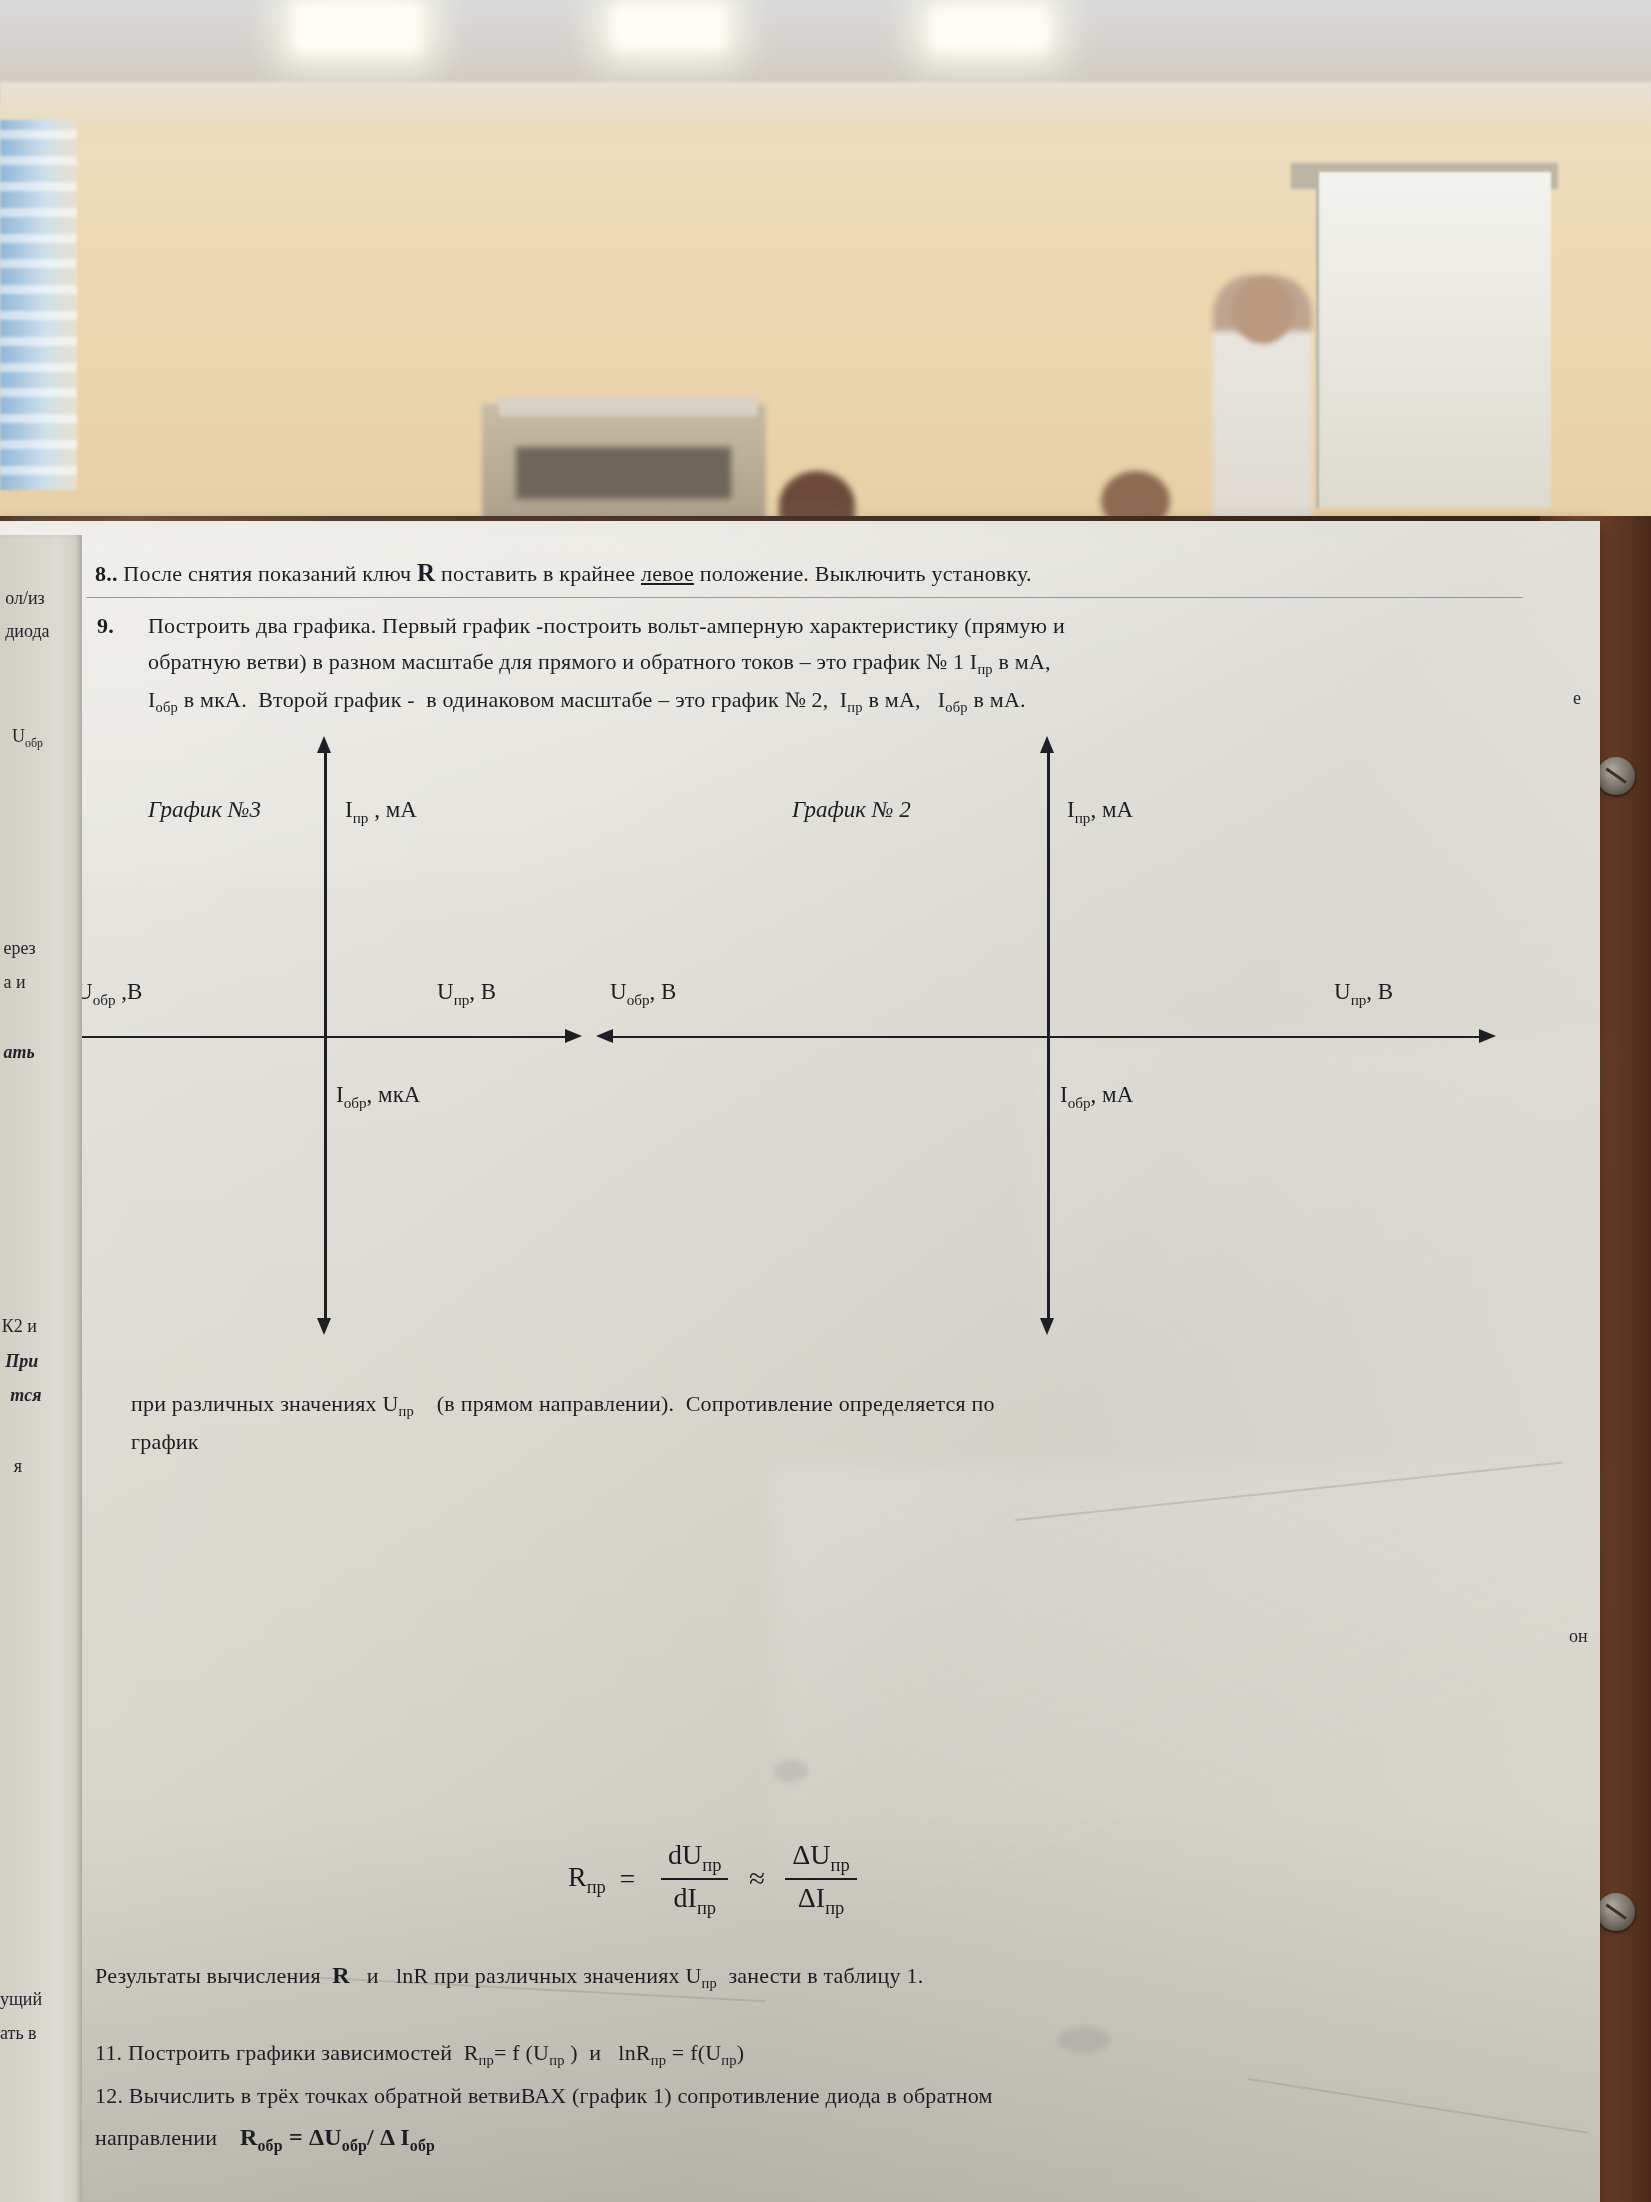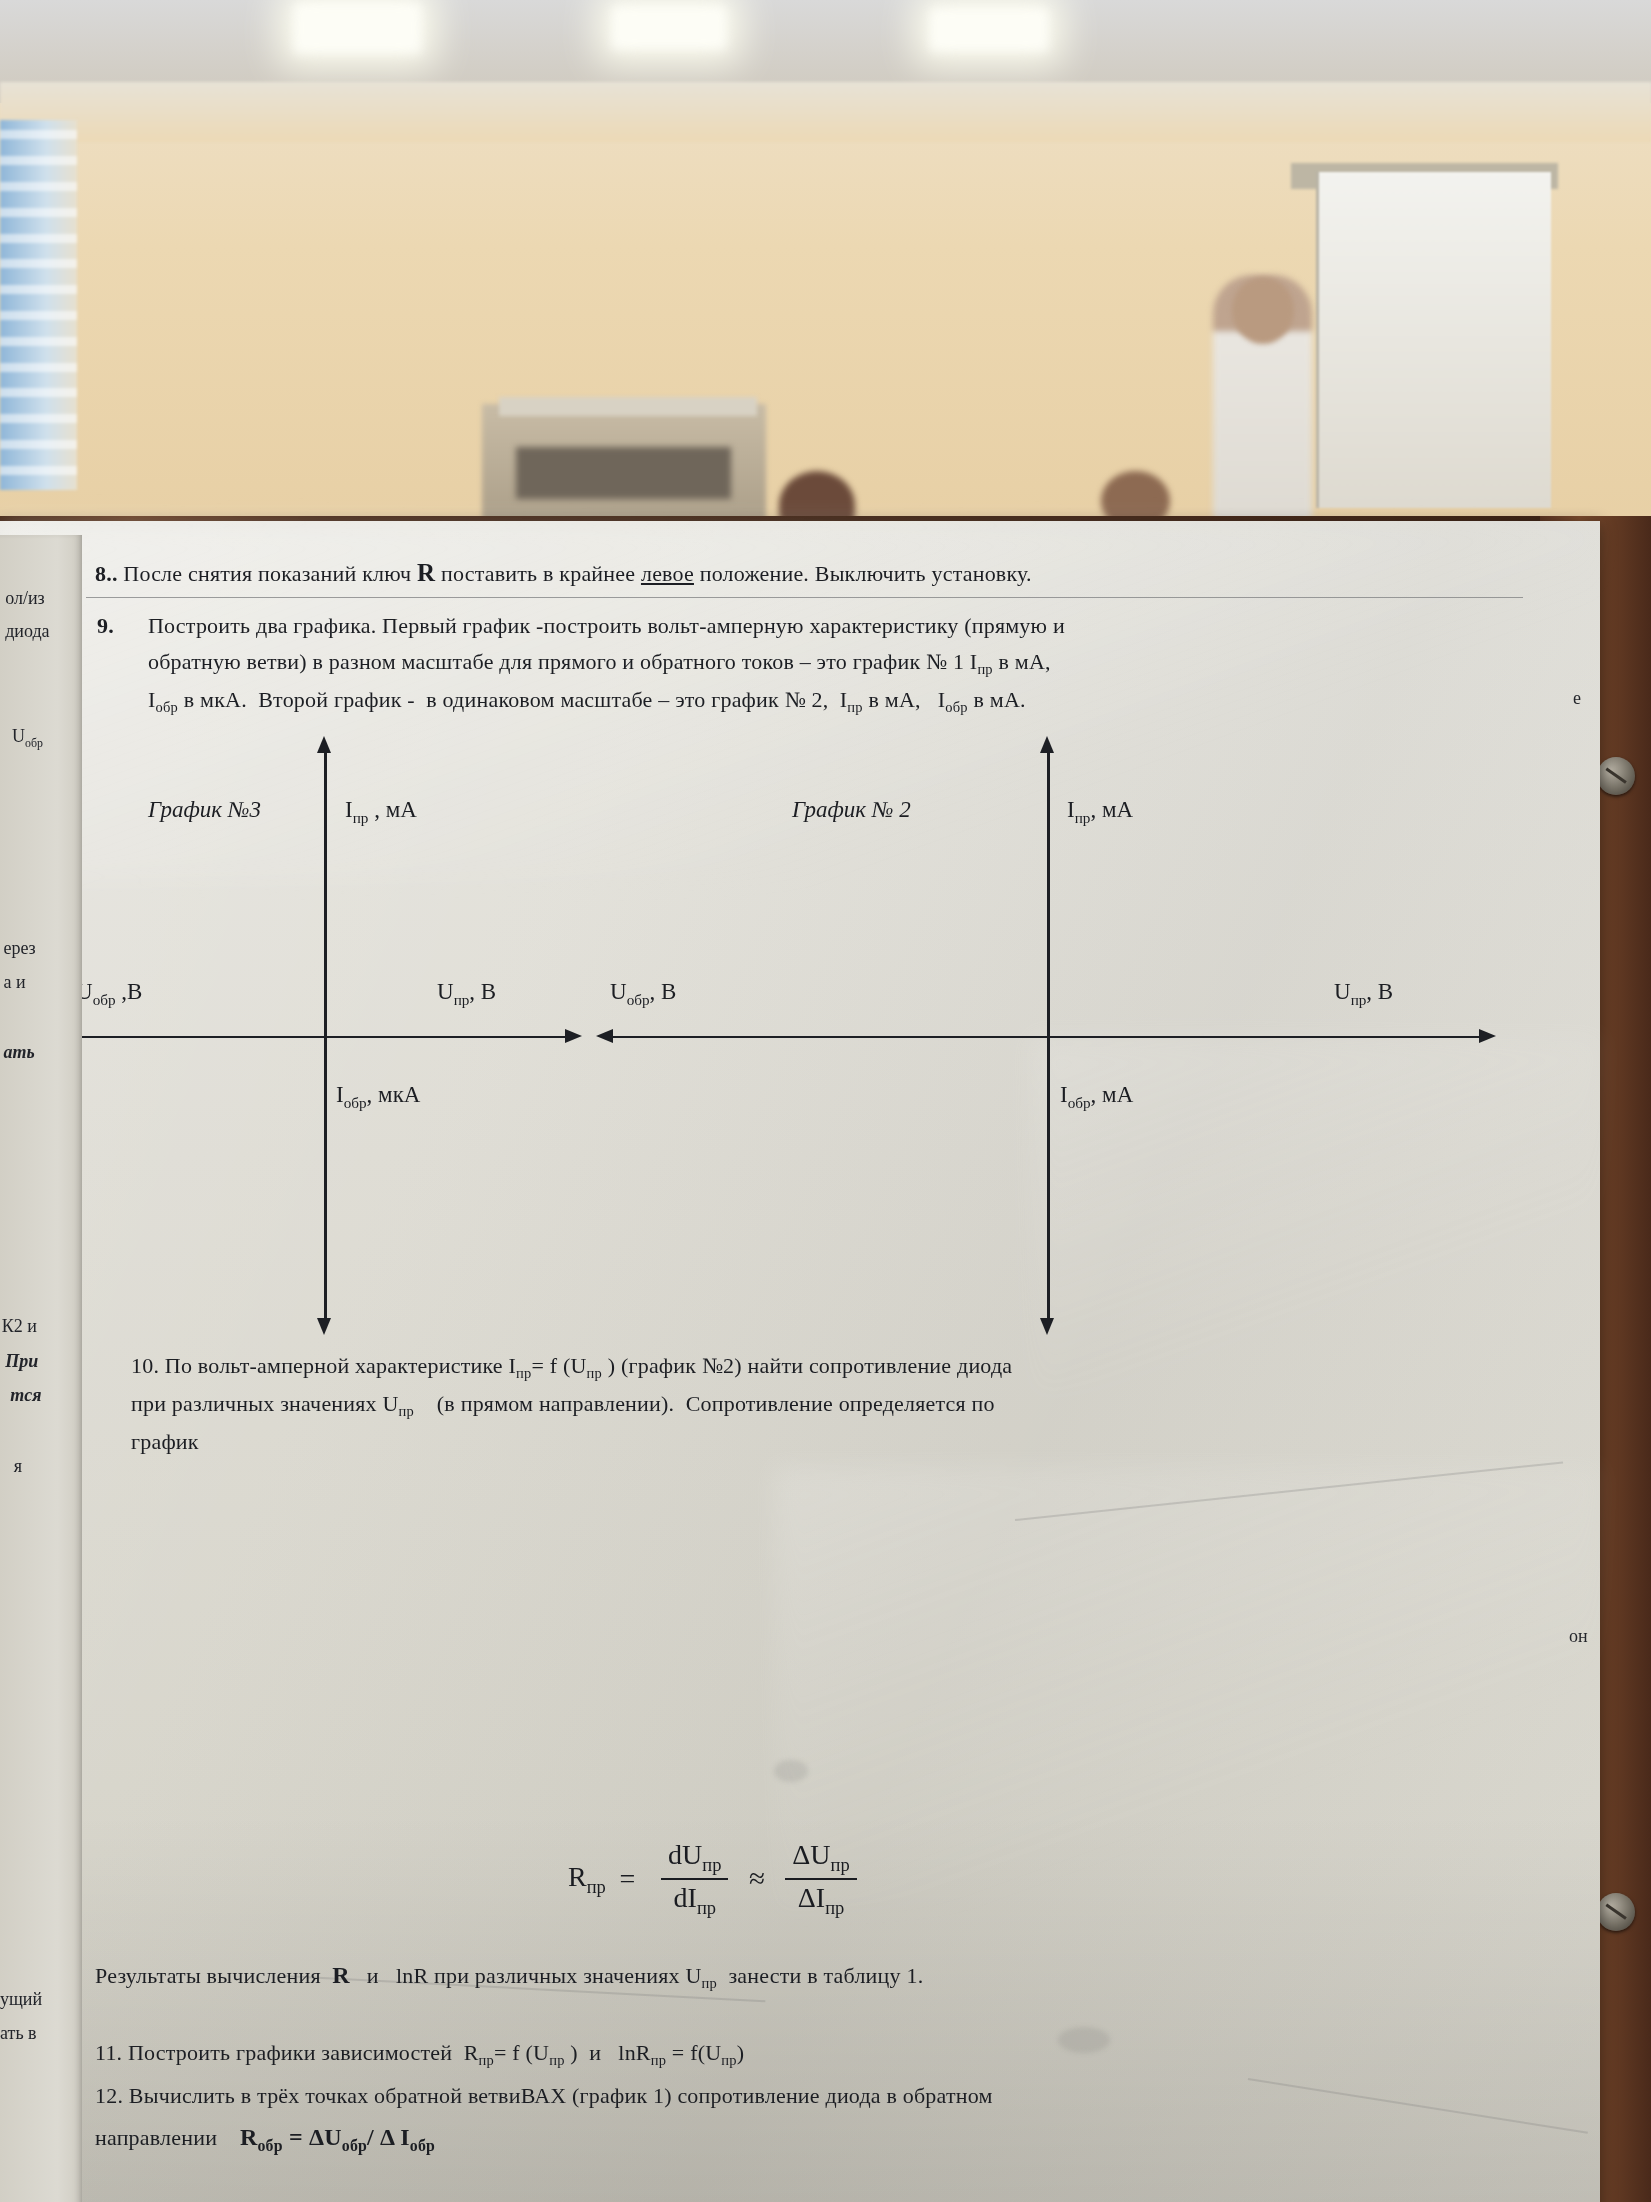--- a/index.html
+++ b/index.html
@@ -405,23 +405,20 @@
           <div class="arrow arrow-left" style="left:544px; top:499px;"></div>
           <div class="arrow arrow-right" style="left:1427px; top:499px;"></div>
 
           <div class="lbl i" style="left:740px; top:267px;">График № 2</div>
           <div class="lbl" style="left:1015px; top:267px;">I<sub>пр</sub>, мА</div>
           <div class="lbl" style="left:558px; top:449px;">U<sub>обр</sub>, В</div>
           <div class="lbl" style="left:1282px; top:449px;">U<sub>пр</sub>, В</div>
           <div class="lbl" style="left:1008px; top:552px;">I<sub>обр</sub>, мА</div>
         </div>
 
-        <div class="p" style="left:79px; top:819px;">
-          10. По вольт-амперной характеристике I<sub>пр</sub>= f (U<sub>пр</sub> ) (график №2) найти сопротивление диода
-        </div>
         <div class="p" style="left:79px; top:857px;">
           при различных значениях U<sub>пр</sub>&nbsp;&nbsp;&nbsp; (в прямом направлении).&nbsp; Сопротивление определяется по
         </div>
         <div class="p" style="left:79px; top:895px;">график</div>
 
         <div class="formula">
           <span>R<sub>пр</sub></span>
           <span style="margin:0 13.8px;">=</span>
           <span class="frac">
             <span class="num">dU<sub>пр</sub></span>

